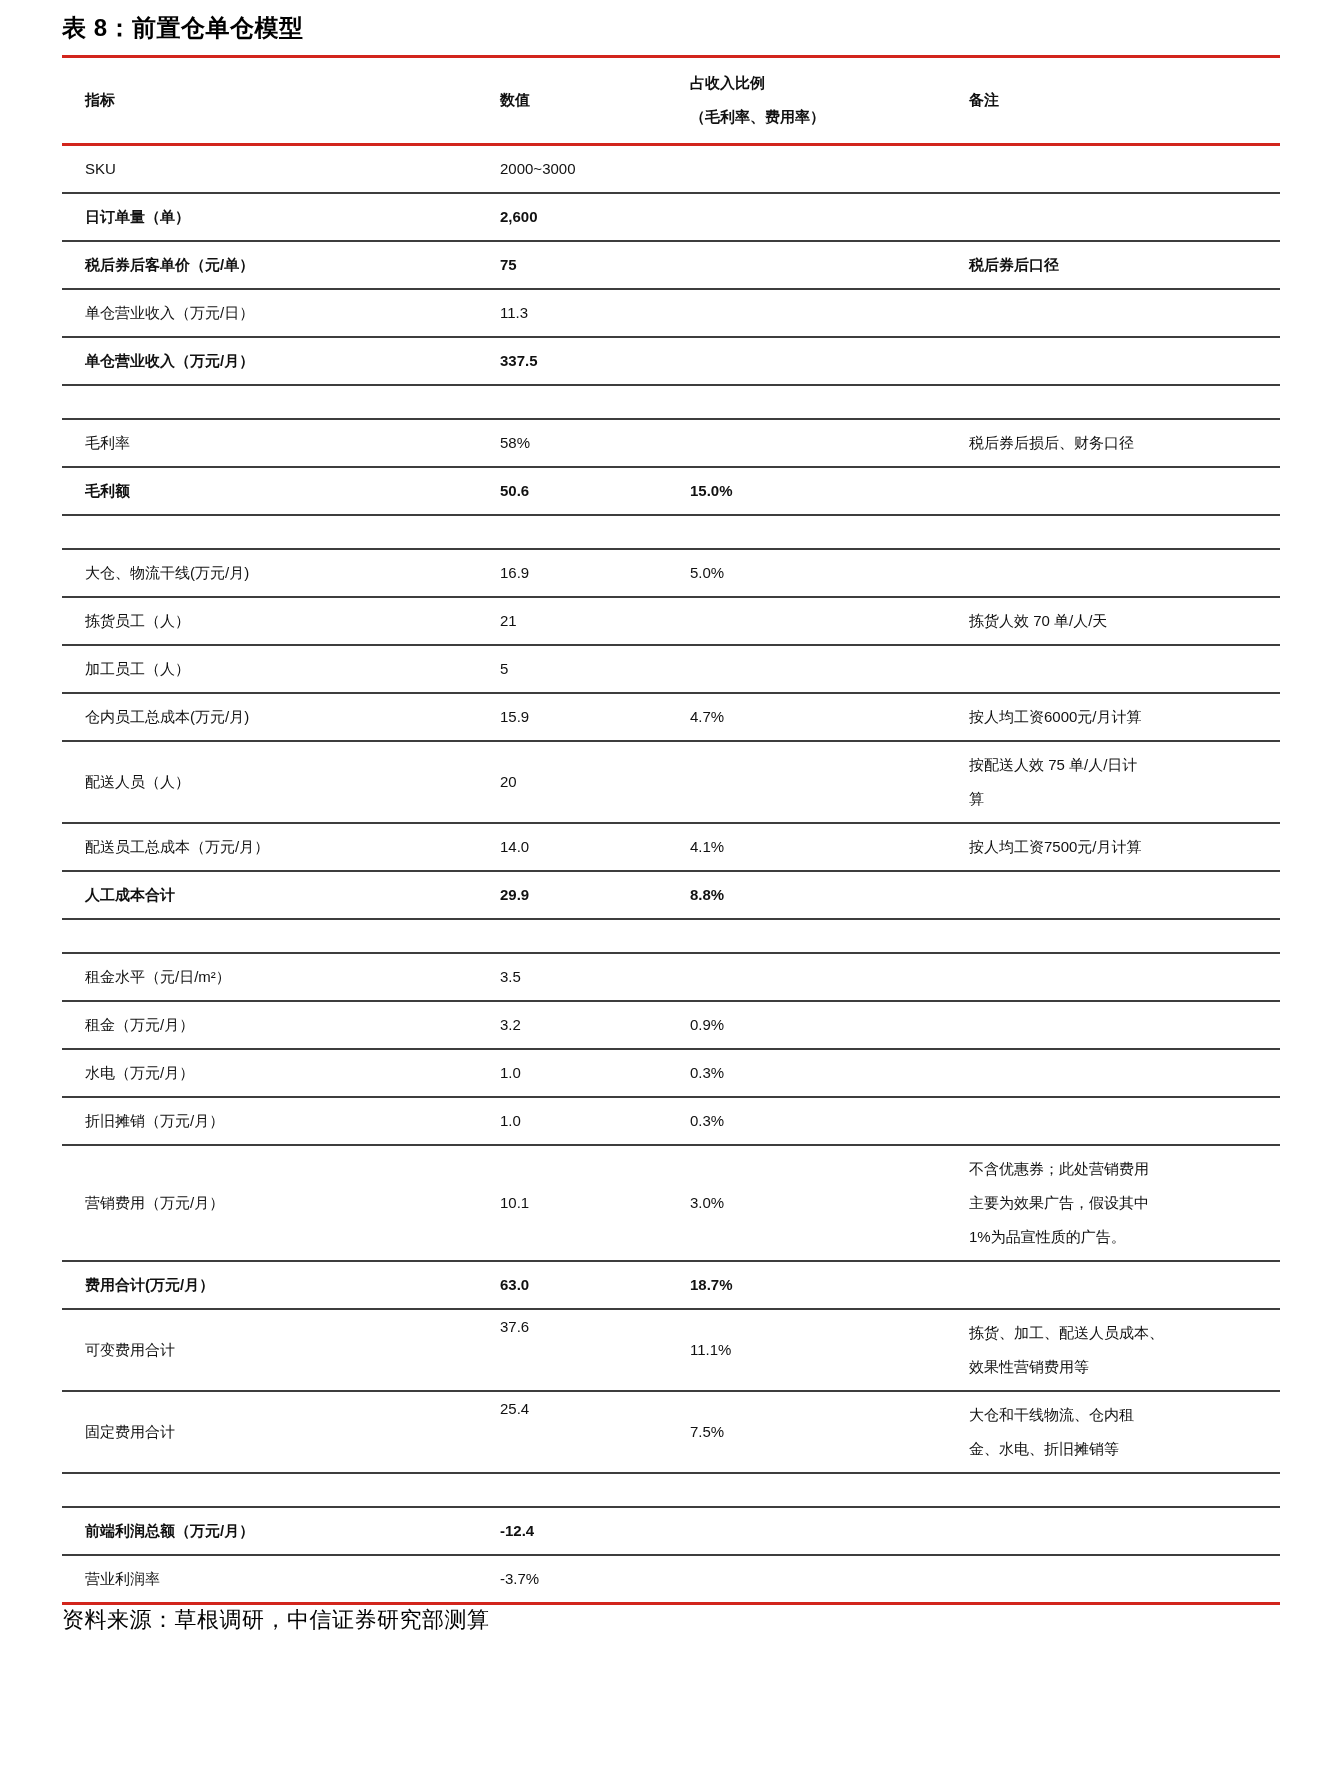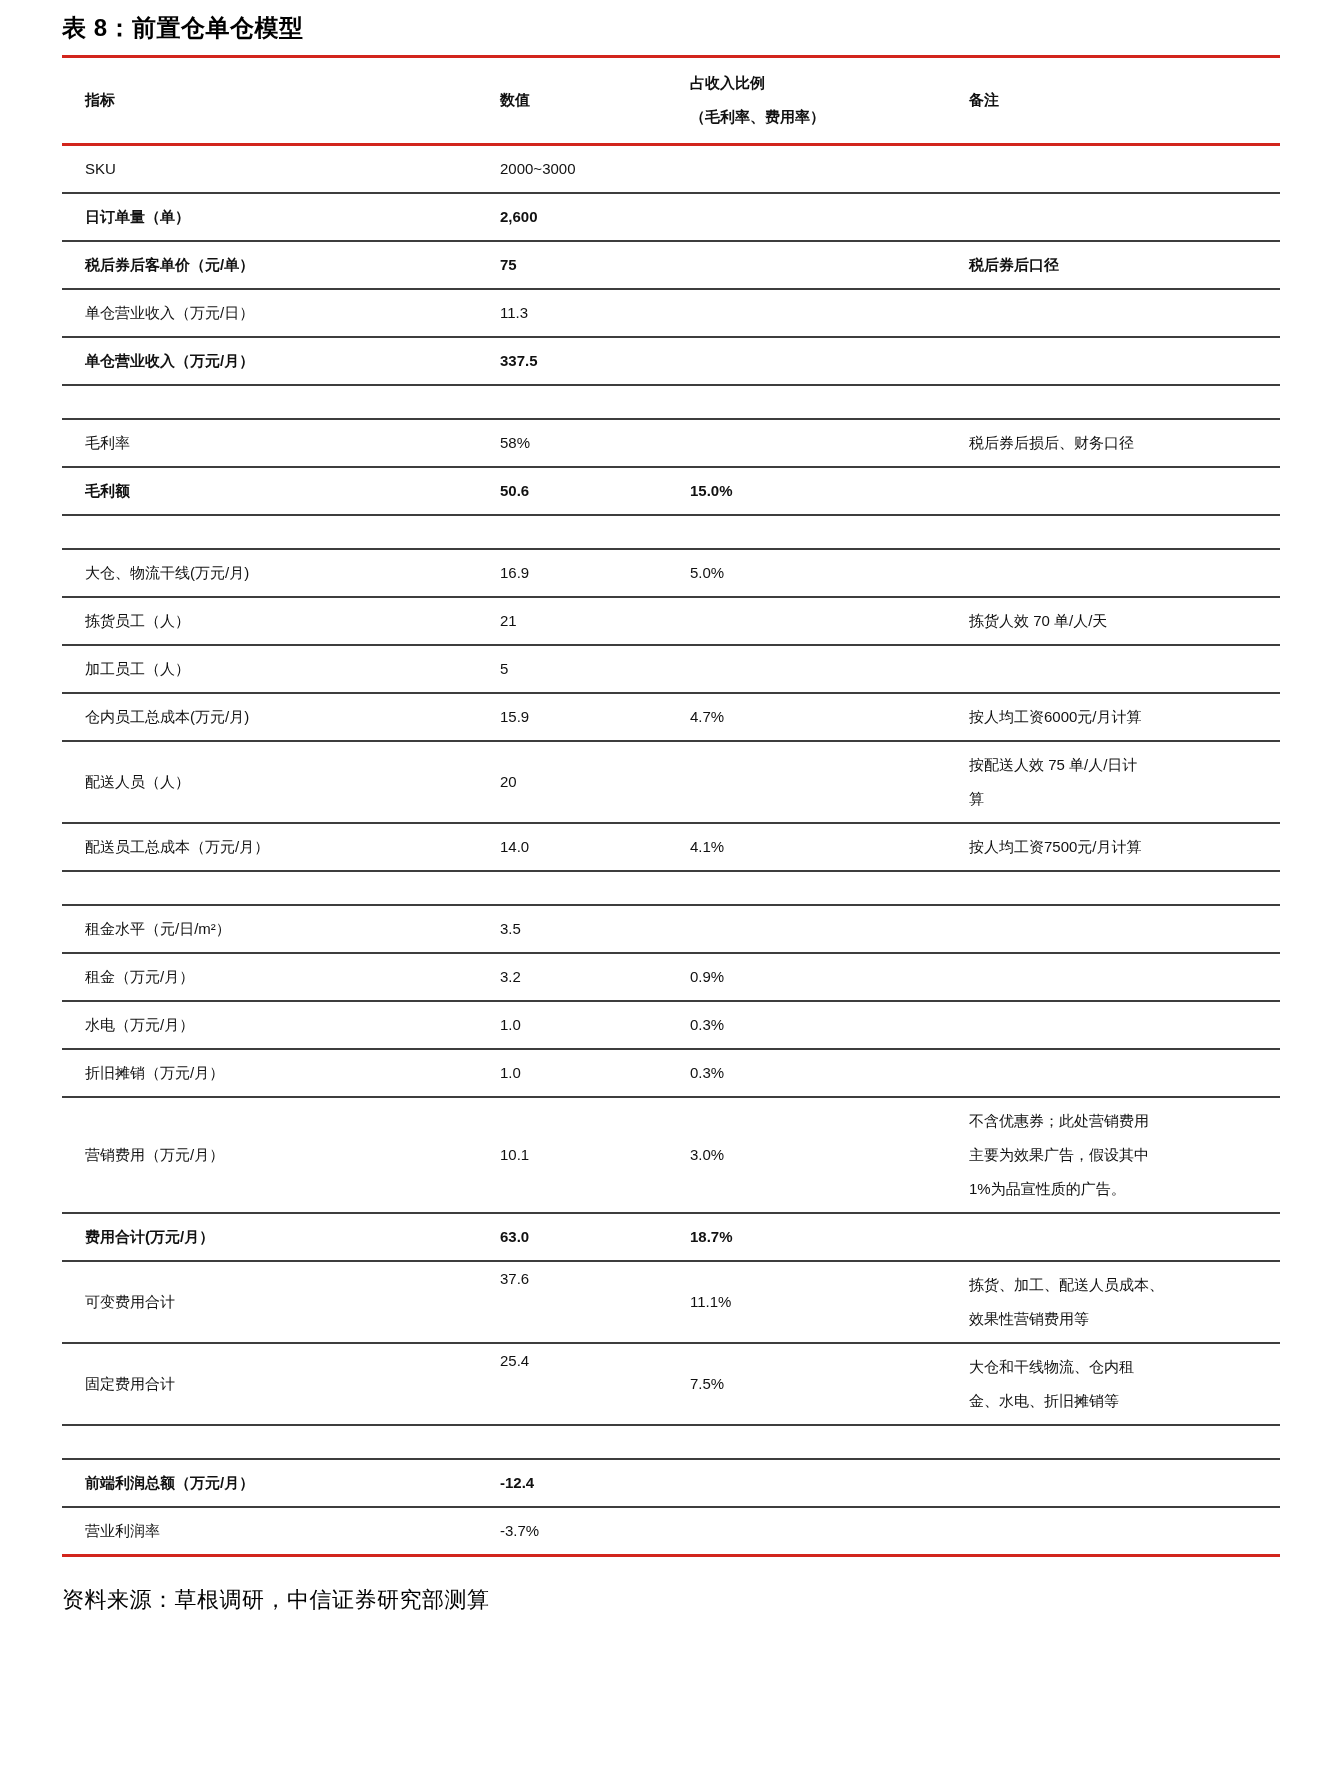--- a/index.html
+++ b/index.html
@@ -39,21 +39,21 @@
   th:nth-child(2), td:nth-child(2) { padding-left: 20px; }
   th:nth-child(3), td:nth-child(3) { padding-left: 20px; }
   th:nth-child(4), td:nth-child(4) { padding-left: 18px; padding-right: 4px; }
   tr.bold td { font-weight: 700; }
   tr.spacer td { height: 34px; padding: 0; }
   tr.stagger td:nth-child(2) { vertical-align: top; padding-top: 0; }
   tr.stagger td:nth-child(3) { vertical-align: middle; }
   tbody tr:last-child td { border-bottom: 3px solid var(--accent-red, #d2251c); }
   .source-note {
     font-size: 22px; color: #000;
-    margin-top: 28px; letter-spacing: 0.5px;
+    margin-top: 0; letter-spacing: 0.5px;
   }
 </style>
 </head>
 <body>
 
 <div class="page">
 
   <div class="table-title">表 8：前置仓单仓模型</div>
 
   <table class="model-table">
@@ -151,20 +151,26 @@
     <td></td>
     <td>按配送人效 75 单/人/日计
 算</td>
   </tr>
         <tr>
     <td>配送员工总成本（万元/月）</td>
     <td>14.0</td>
     <td>4.1%</td>
     <td>按人均工资7500元/月计算</td>
   </tr>
+        <tr class="bold">
+    <td>人工成本合计</td>
+    <td>29.9</td>
+    <td>8.8%</td>
+    <td></td>
+  </tr>
         <tr class="spacer">
           <td colspan="4"></td>
         </tr>
         <tr>
     <td>租金水平（元/日/m²）</td>
     <td>3.5</td>
     <td></td>
     <td></td>
   </tr>
         <tr>

